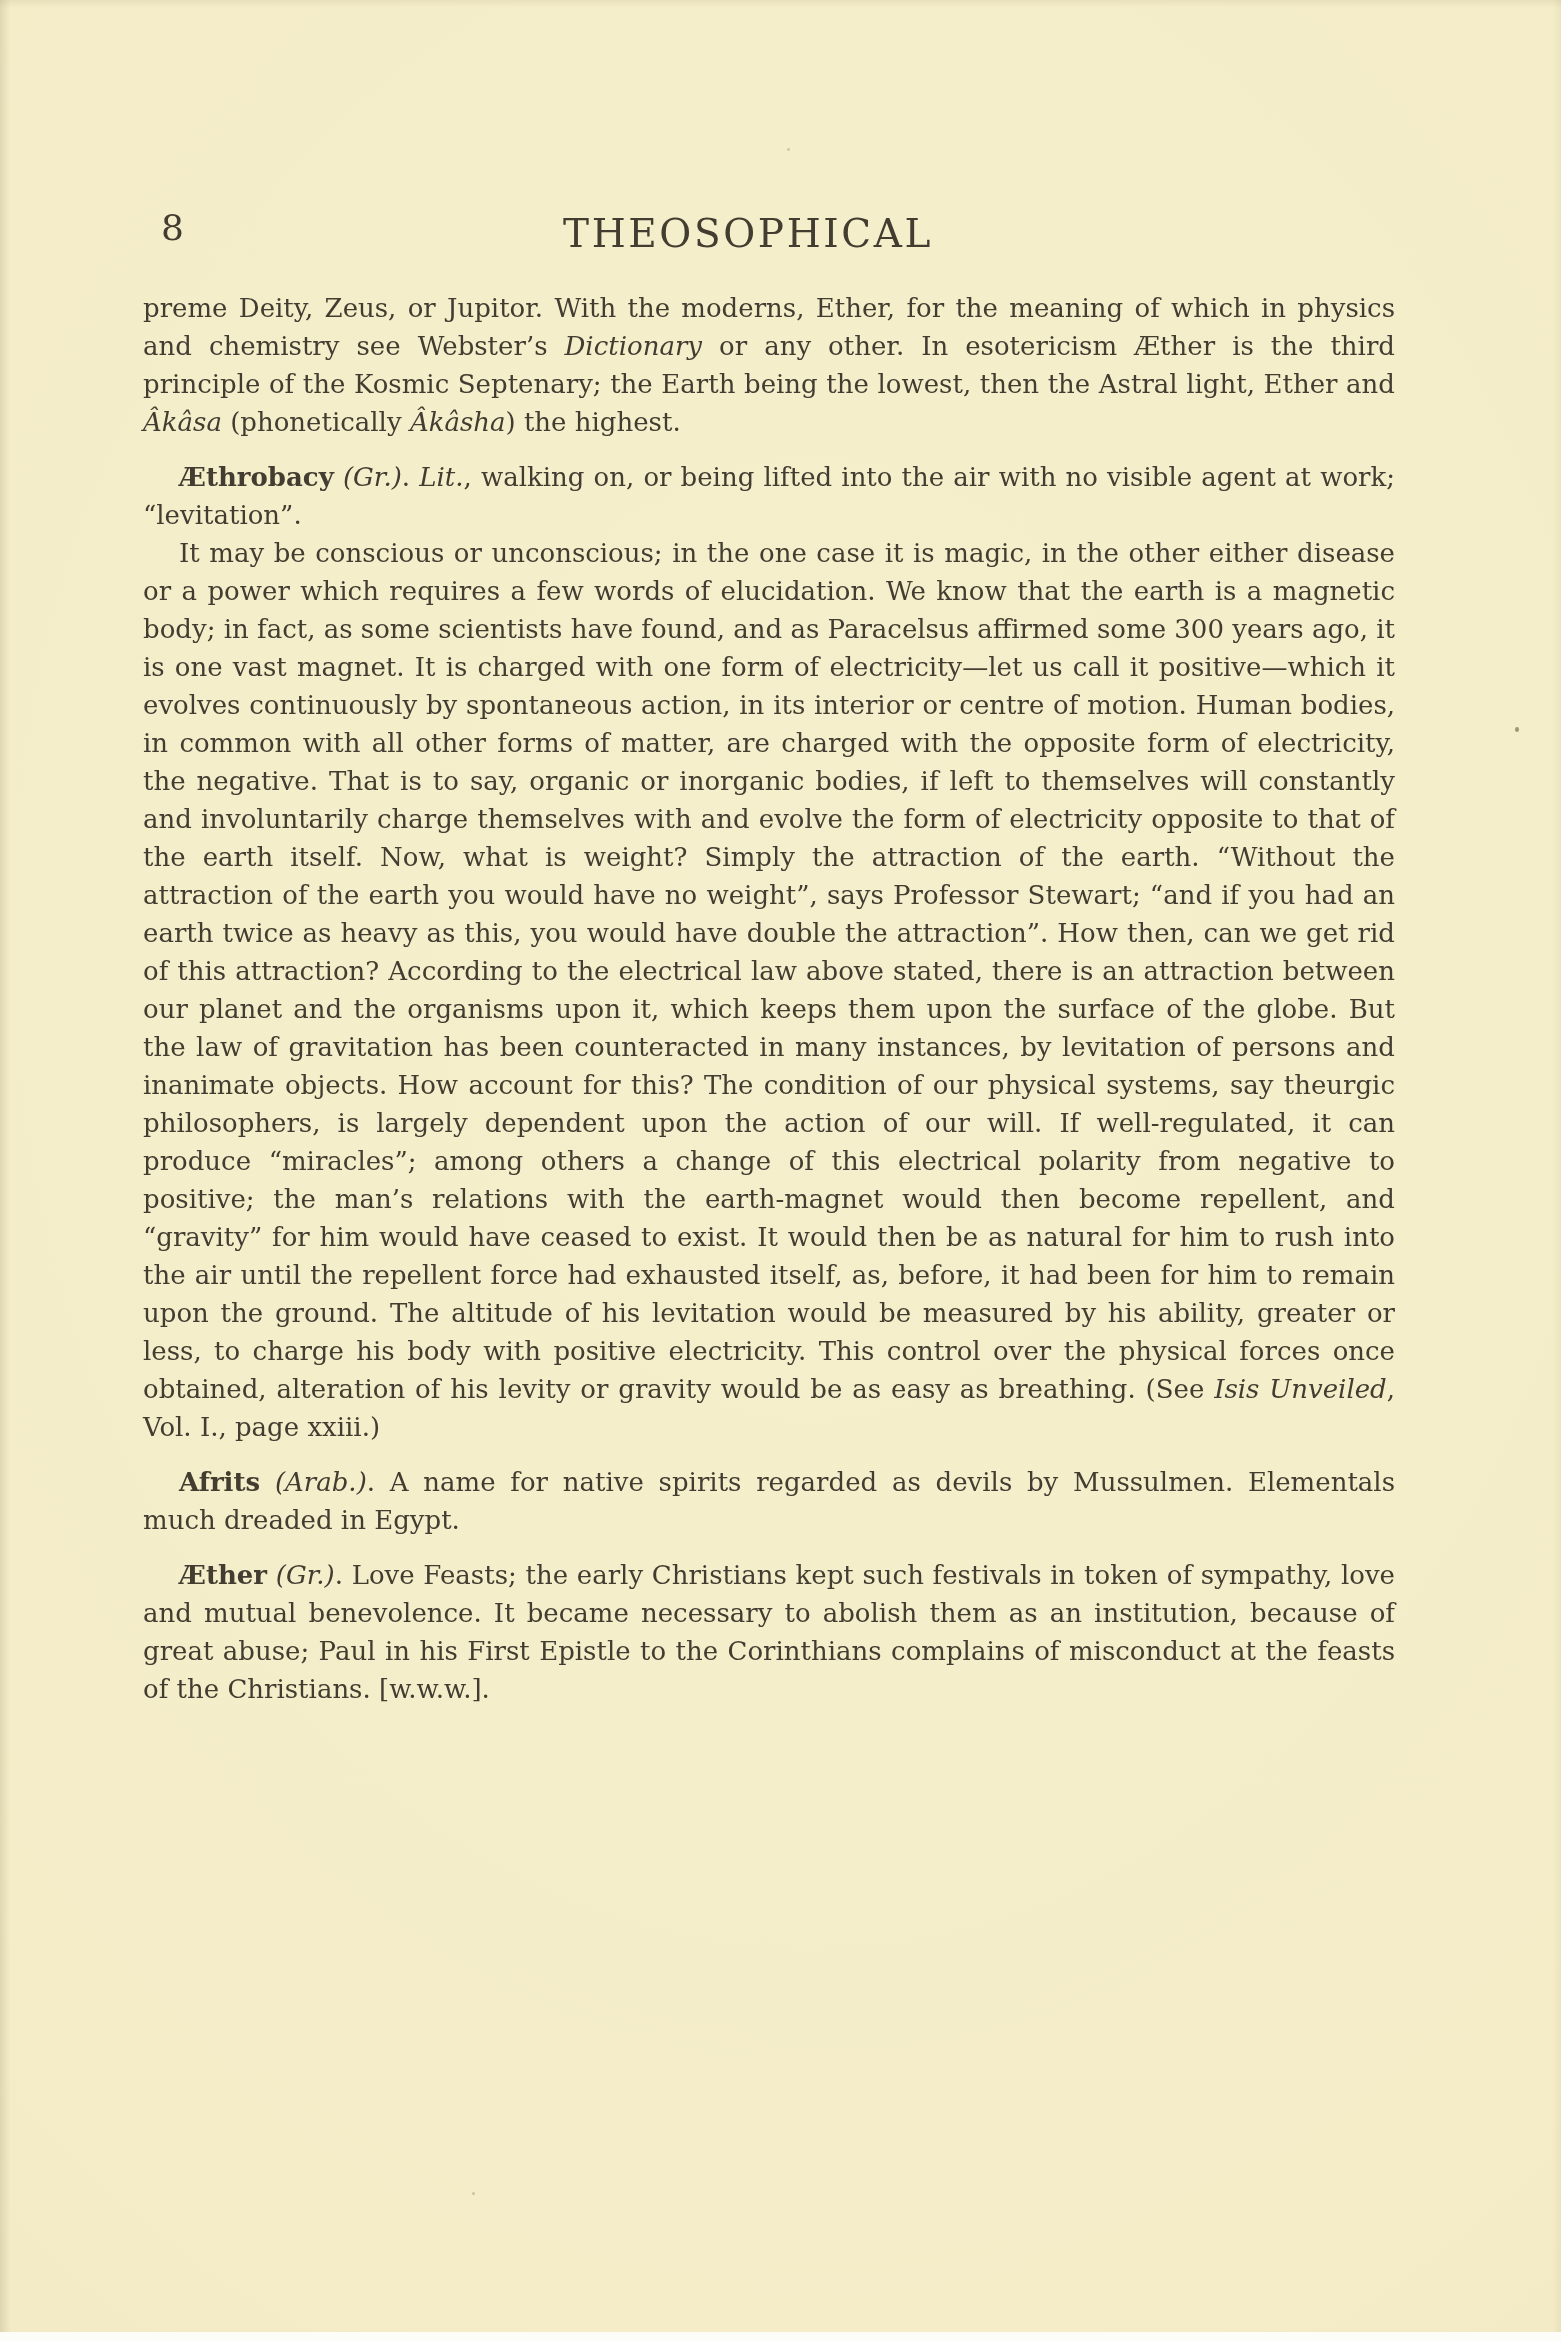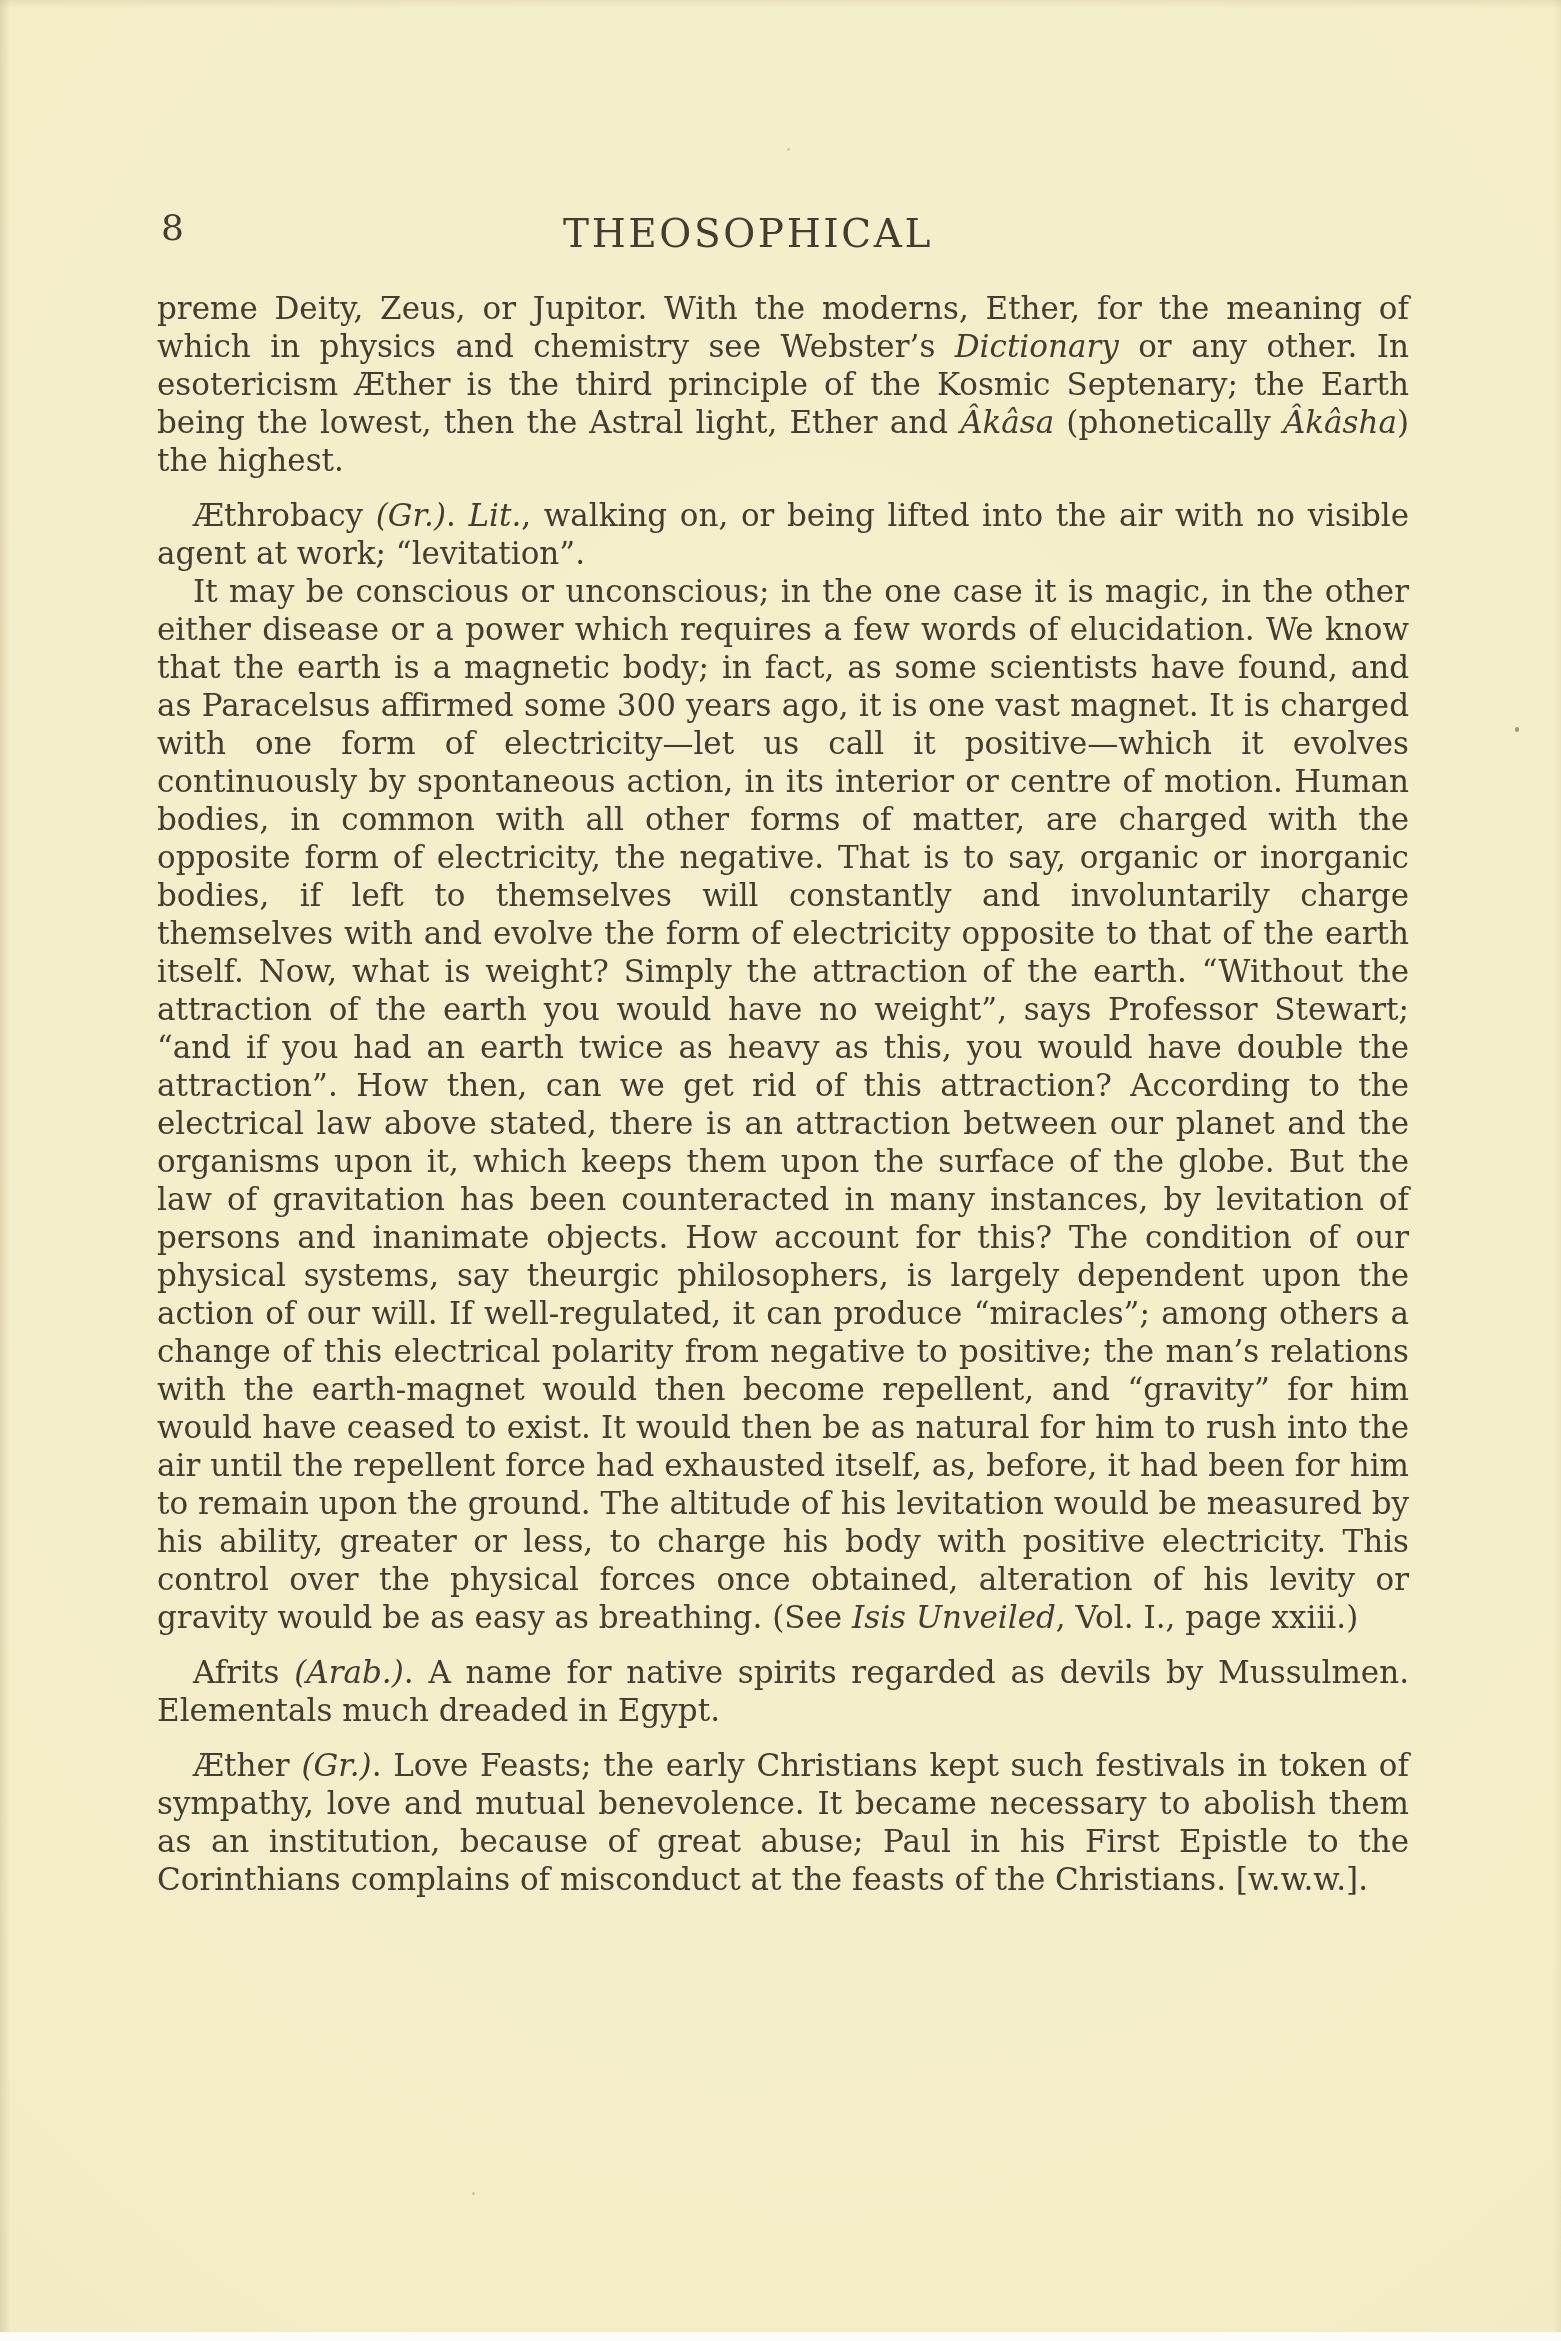--- a/index.html
+++ b/index.html
@@ -24,28 +24,28 @@
   .page-number{
     position:absolute;left:161px;top:207px;
     font-size:36px;color:var(--ink);
   }
   .running-title{
     position:absolute;left:159px;top:211px;width:1178px;
     text-align:center;font-size:39px;letter-spacing:2.6px;
     color:var(--ink);
   }
   .text-block{
-    position:absolute;left:157px;top:289px;width:1252px;
-    font-size:31px;line-height:38px;color:var(--ink);
+    position:absolute;left:143px;top:289px;width:1252px;
+    font-size:26px;line-height:38px;color:var(--ink);
     text-align:justify;
   }
   .text-block p{margin:0;padding:0;}
   .text-block p.indent{text-indent:36px;}
   .text-block p.entry-gap{margin-top:17px;}
-  .text-block b{font-weight:normal;margin-top:7px;}
+  .text-block b{font-weight:bold;margin-top:7px;}
   .text-block i{font-style:italic;}
   .scan-edge-strip{
     position:absolute;left:0;right:0;bottom:0;height:10px;
     background:var(--edge);
   }
   .paper-speck{
     position:absolute;border-radius:50%;
     background:rgba(90,80,55,0.55);
   }
   .speck-1{left:1515px;top:727px;width:4px;height:4.6px;}

